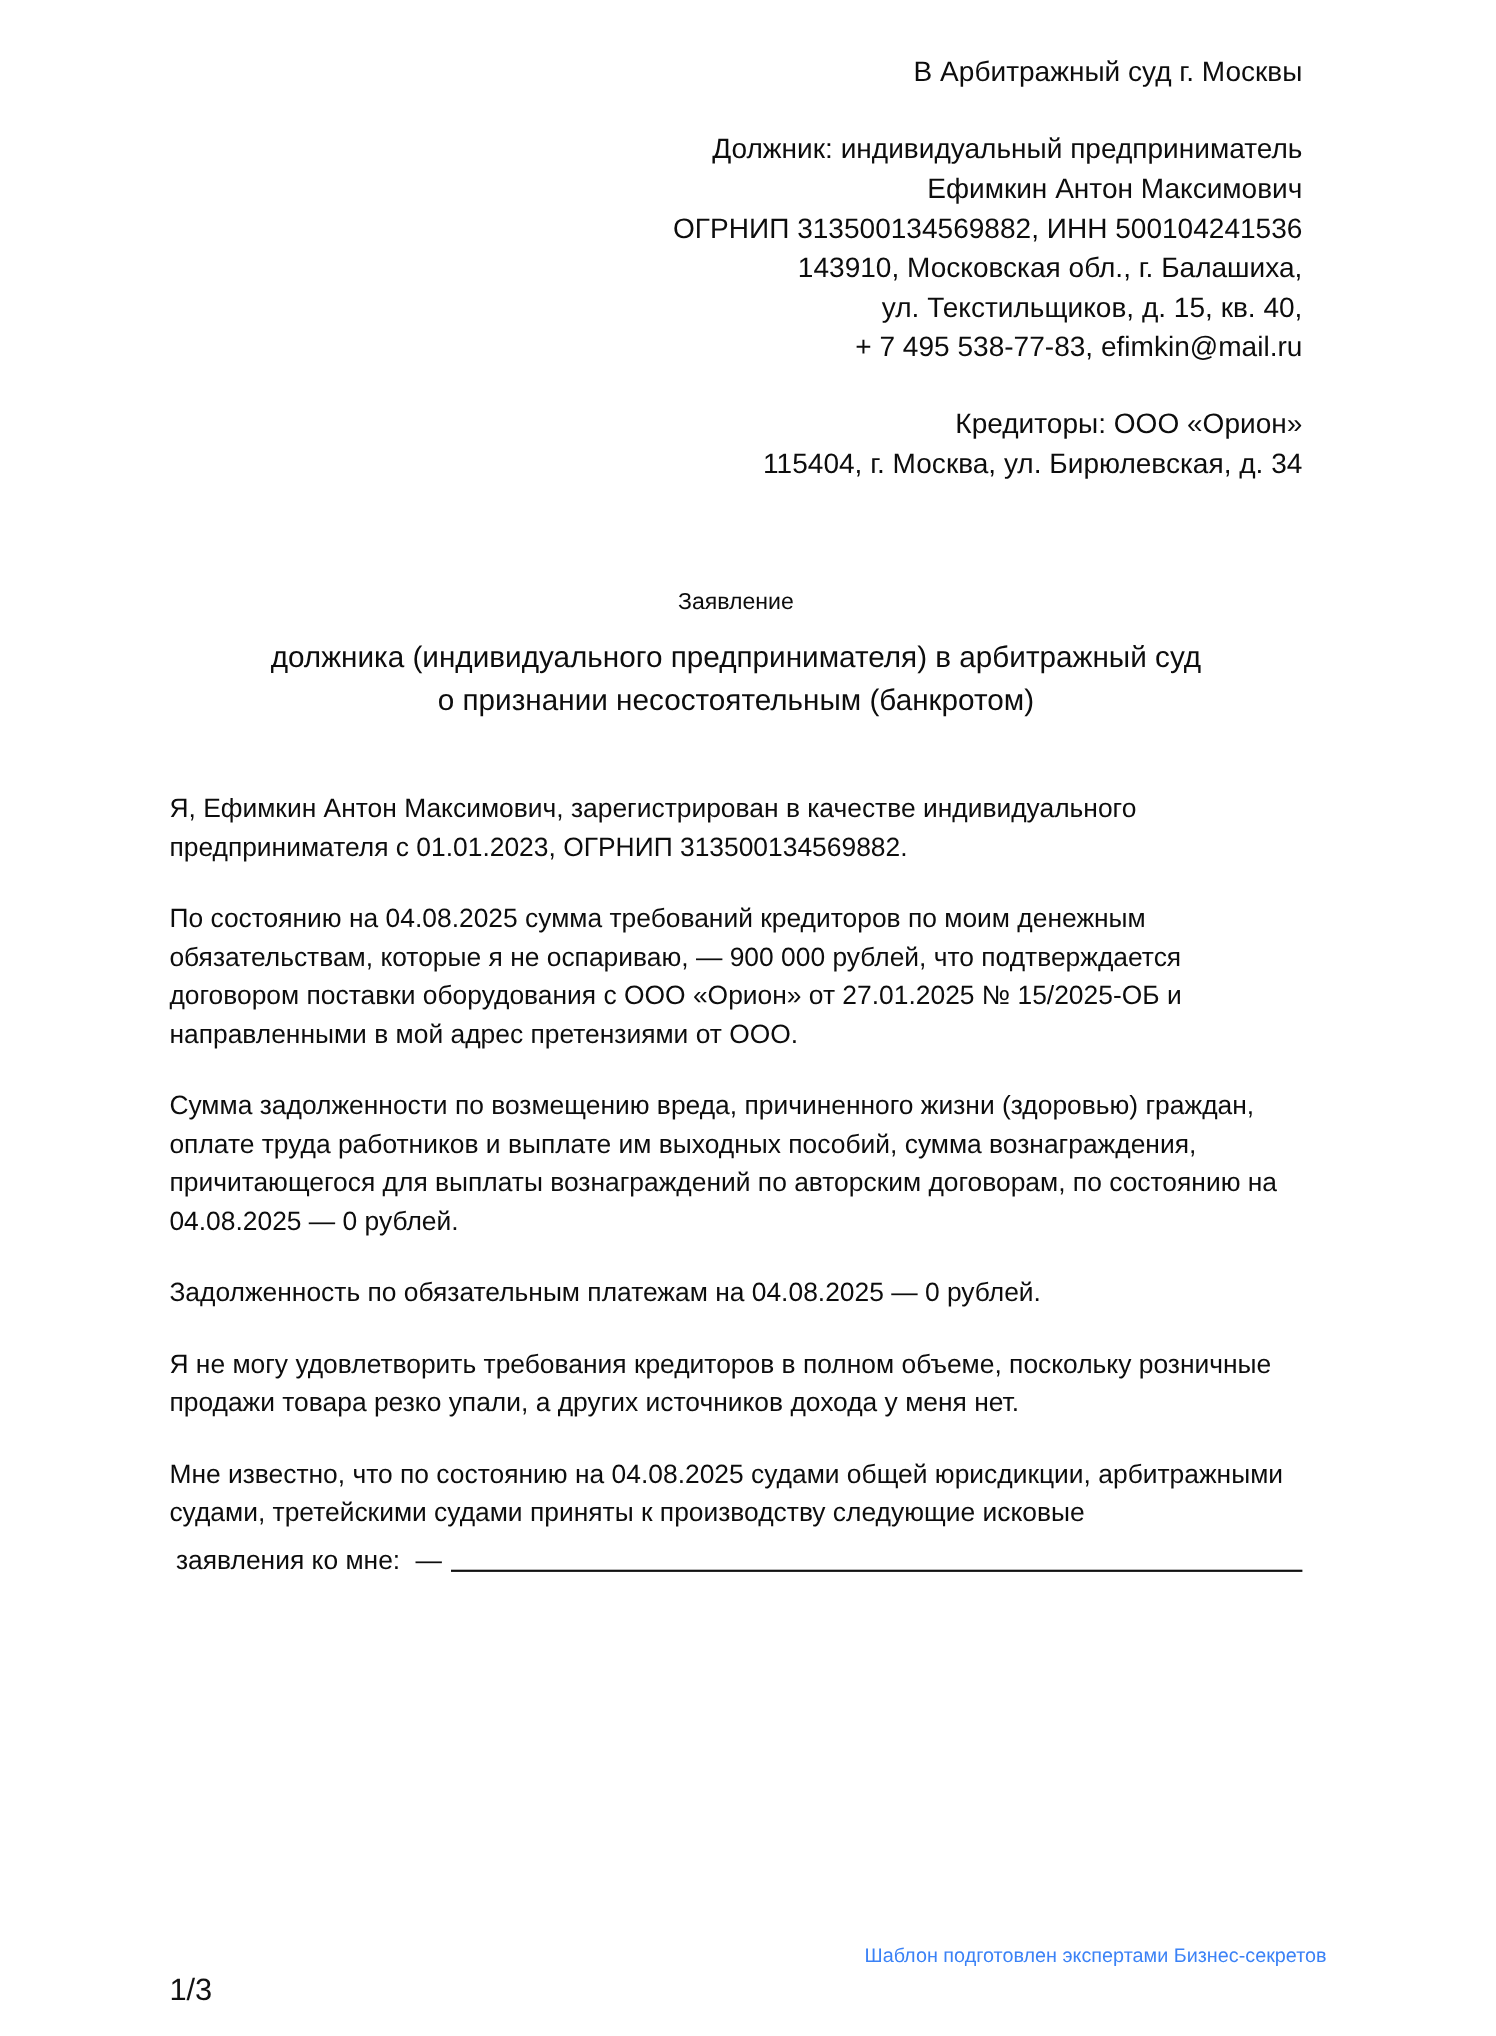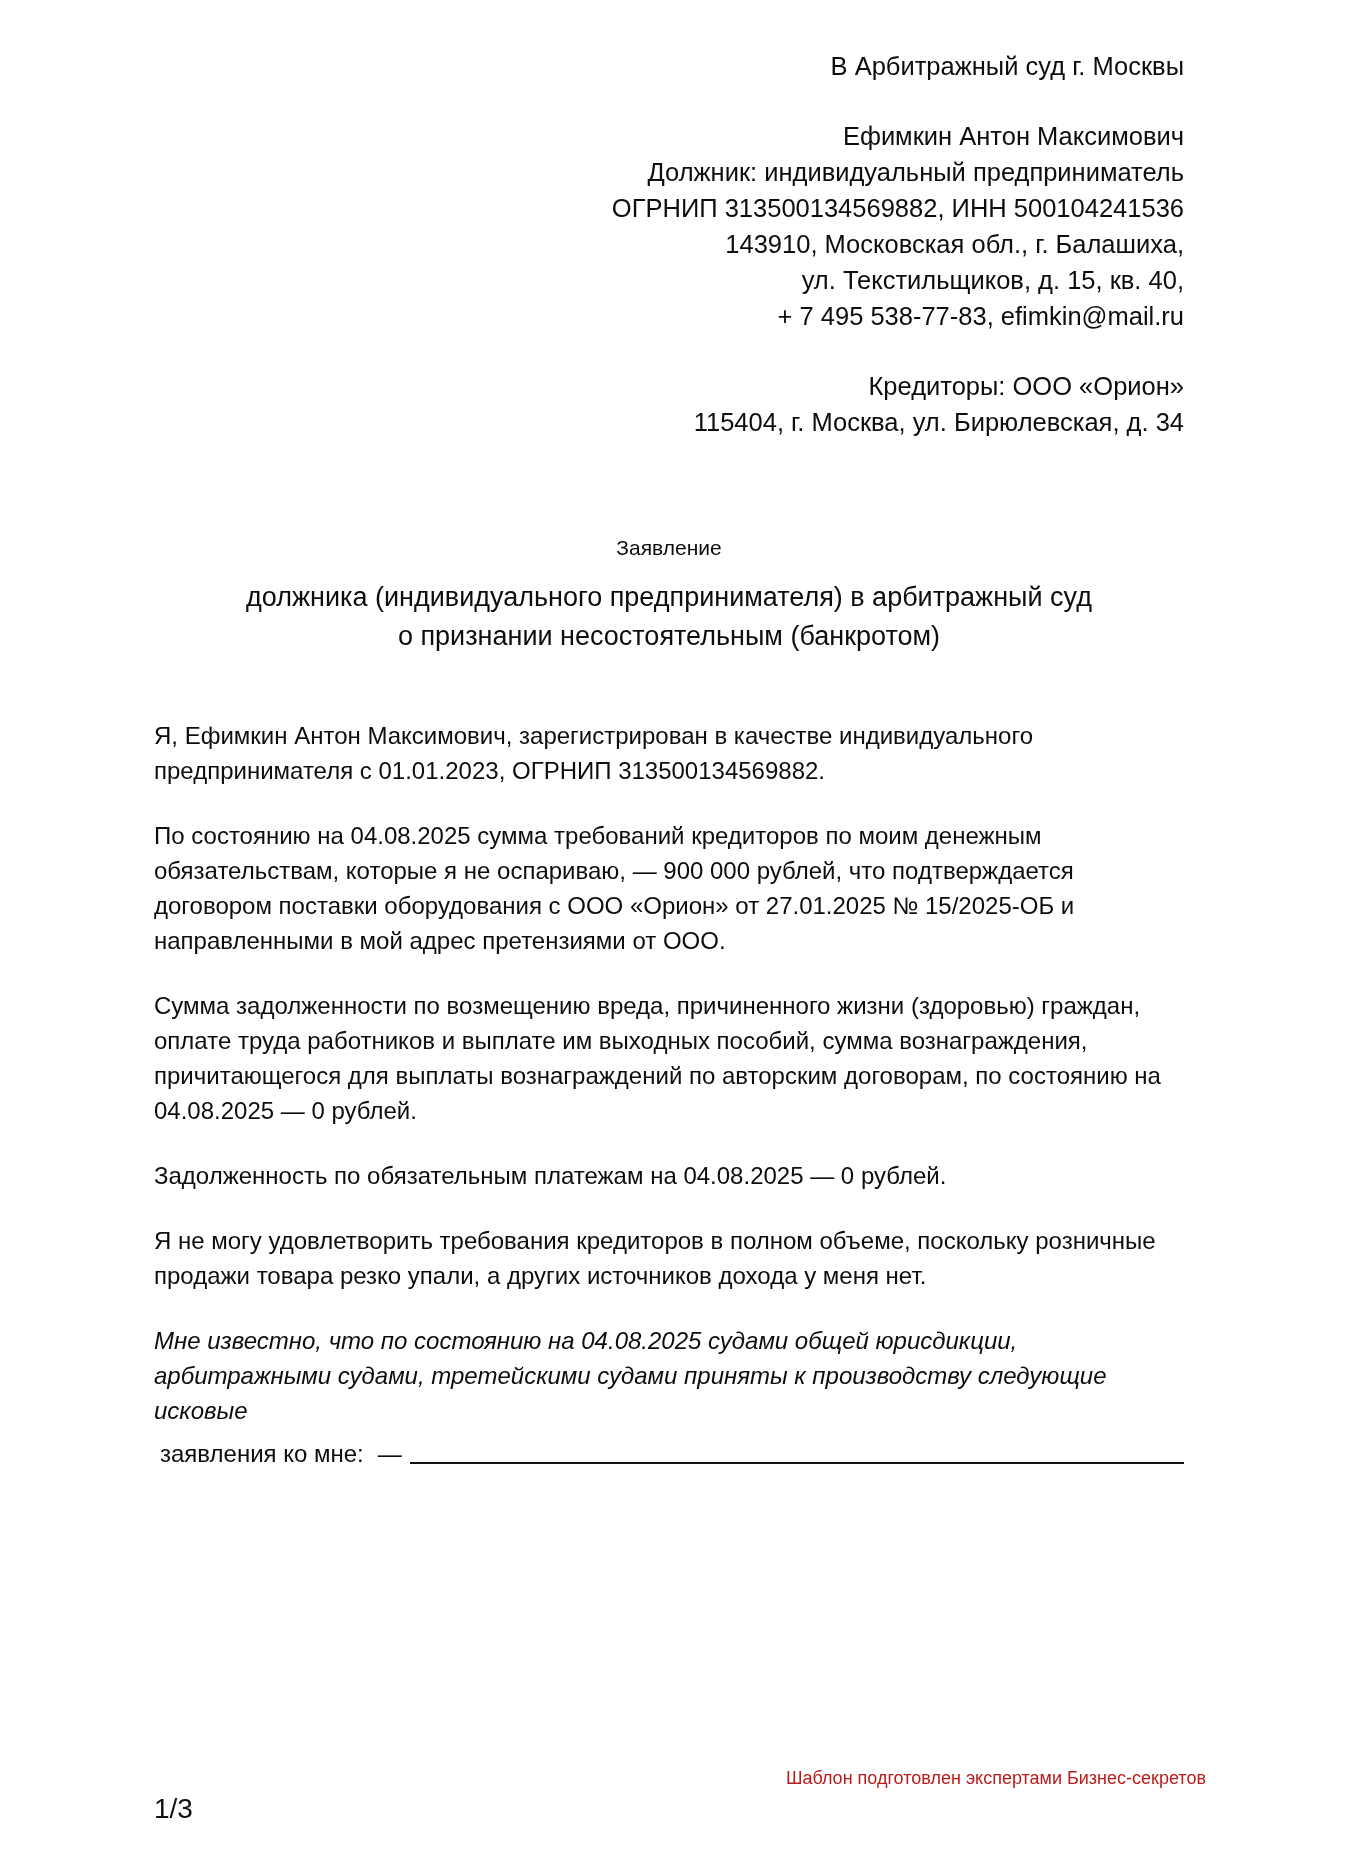--- a/index.html
+++ b/index.html
@@ -76,21 +76,20 @@
     margin-top: 62px;
     font-size: 24px;
     line-height: 35px;
     text-align: left;
   }
   .body-text p {
     margin: 0 0 30px 0;
   }
   .body-text p:last-child {
     margin-bottom: 0;
-    font-style: italic;
   }
 
   
   .fillin-row {
     margin-top: 8px;
     font-size: 24px;
     line-height: 35px;
     display: flex;
     align-items: flex-start;
   }
@@ -109,21 +108,21 @@
     margin-left: 8px;
   }
 
   
   .footer-note {
     position: absolute;
     right: 40px;
     top: 1766px;
     font-size: 18px;
     line-height: 24px;
-    color: #b91c1c;
+    color: #3b82f6;
     text-align: right;
     white-space: nowrap;
   }
   .page-number {
     position: absolute;
     left: 40px;
     top: 1794px;
     font-size: 28px;
     line-height: 30px;
     color: #111111;
@@ -136,22 +135,22 @@
 
   <div class="content">
 
     <div class="addressee">
 
       <div class="court-line">
         <span class="line">В Арбитражный суд г. Москвы</span>
       </div>
 
       <div class="block">
+        <span class="line">Должник: индивидуальный предприниматель</span>
         <span class="line">Ефимкин Антон Максимович</span>
-        <span class="line">Должник: индивидуальный предприниматель</span>
         <span class="line">ОГРНИП 313500134569882, ИНН 500104241536</span>
         <span class="line">143910, Московская обл., г. Балашиха,</span>
         <span class="line">ул. Текстильщиков, д. 15, кв. 40,</span>
         <span class="line">+ 7 495 538-77-83, efimkin@mail.ru</span>
       </div>
 
       <div class="block">
         <span class="line">Кредиторы: ООО «Орион»</span>
         <span class="line">115404, г. Москва, ул. Бирюлевская, д. 34</span>
       </div>

